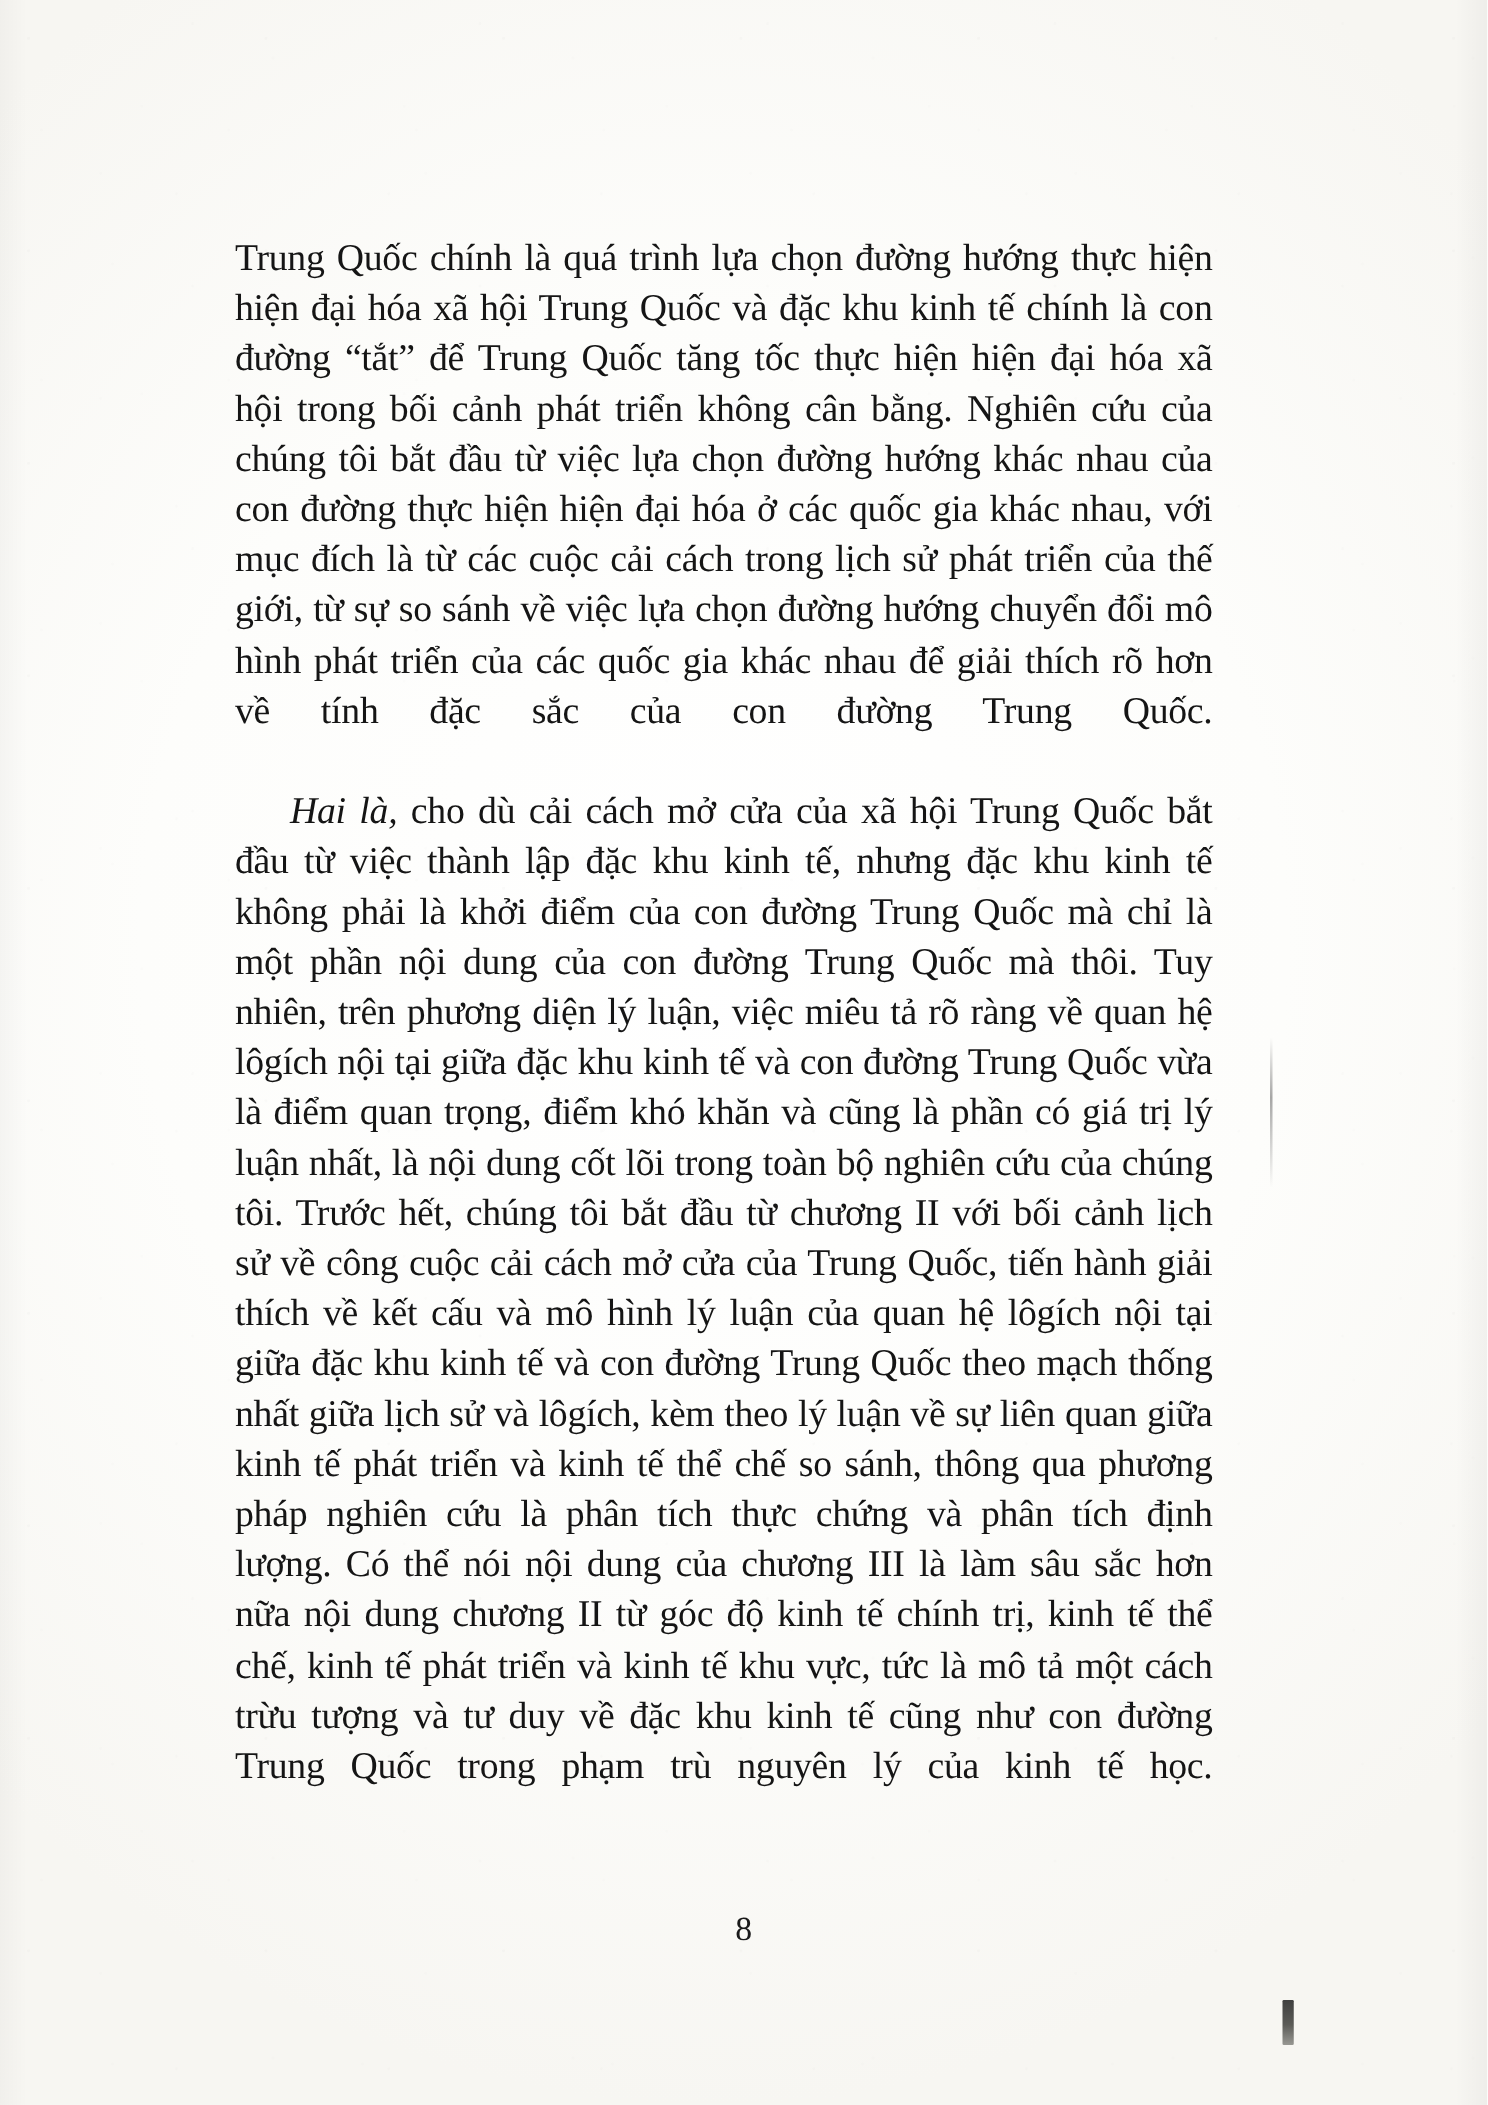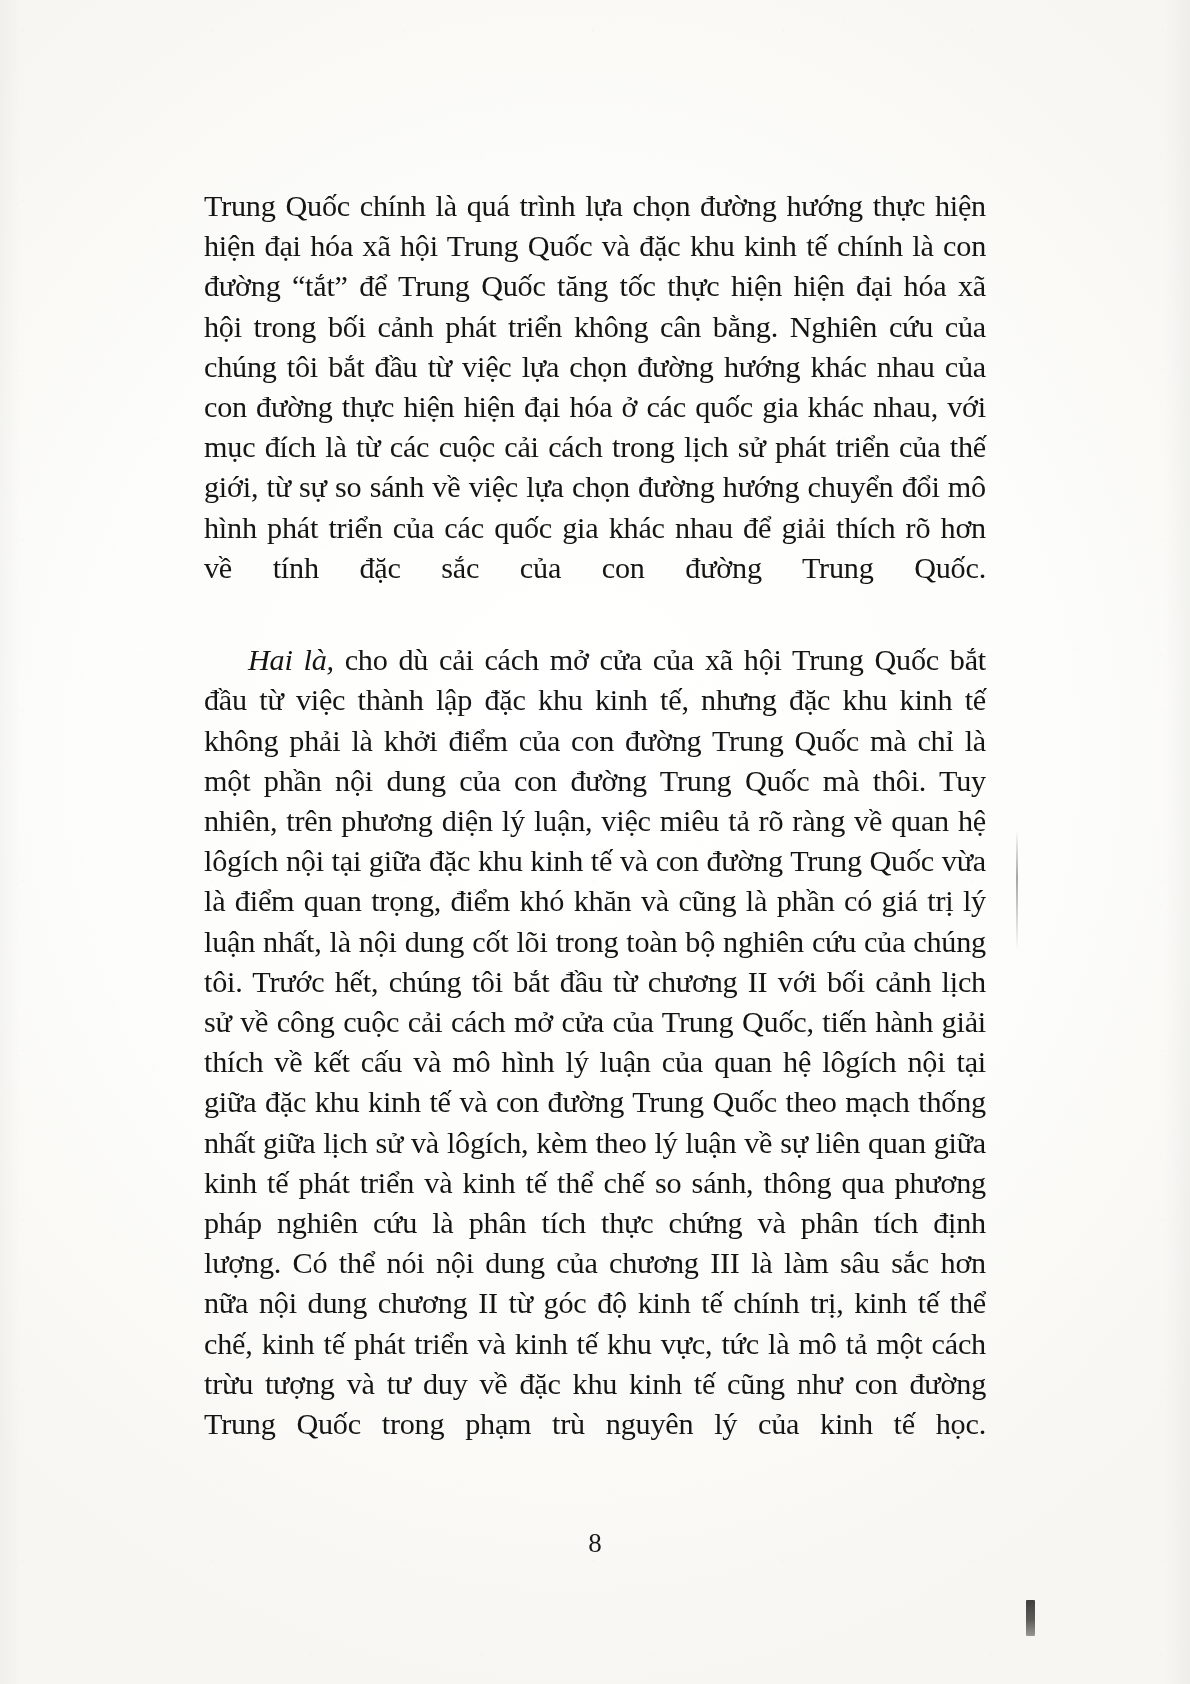--- a/index.html
+++ b/index.html
@@ -98,39 +98,39 @@
     letter-spacing: -0.2px;
     color: #121212;
     white-space: nowrap;
     transform: scaleX(0.895);
     transform-origin: left center;
   }
 
   
   .body-col {
     position: absolute;
-    left: 204px;
+    left: 188px;
     top: 186px;
     width: 782px;
   }
 
   .para {
     margin: 0;
     text-align: justify;
     text-justify: inter-word;
     font-size: 30.2px;
     line-height: 40.2px;
     color: #151515;
     letter-spacing: -0.22px;
     word-spacing: 0.4px;
     text-rendering: optimizeLegibility;
   }
 
   .para + .para {
-    margin-top: 12px;
+    margin-top: 0;
   }
 
   .para.indent {
     text-indent: 44px;
   }
 
   .para .lead-italic {
     font-style: italic;
   }
 

